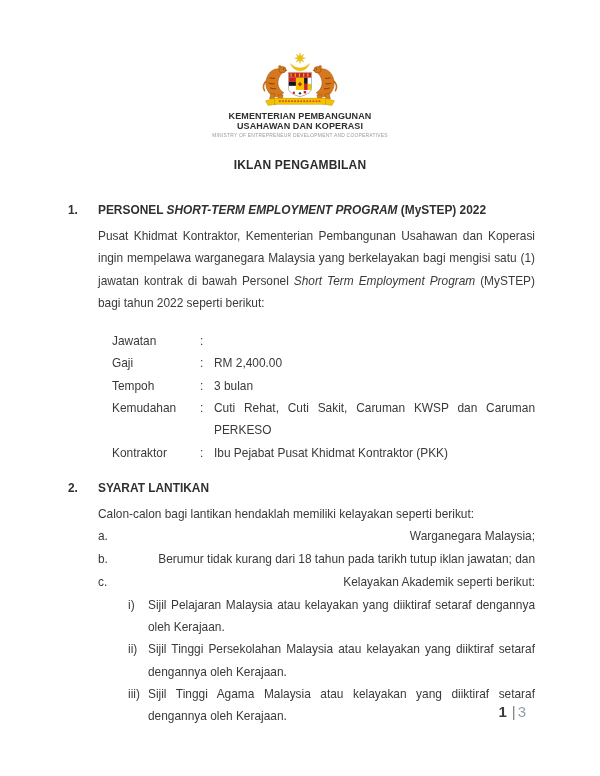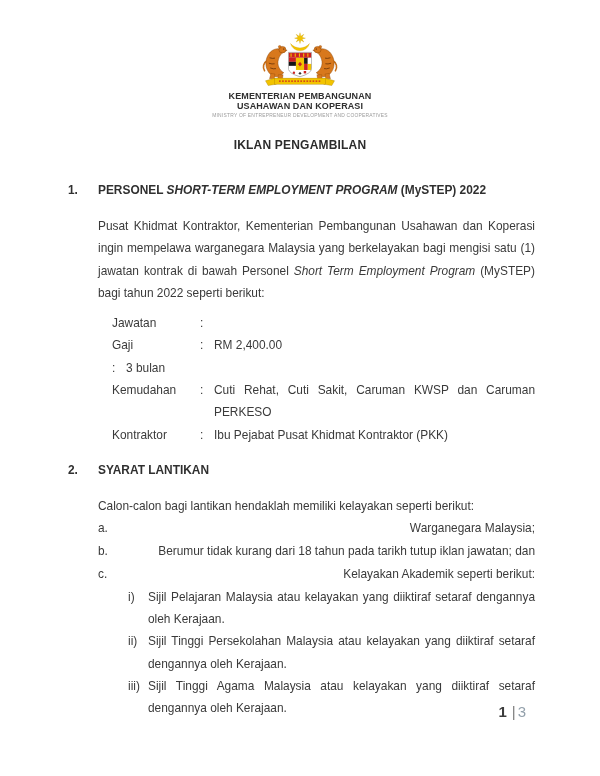--- a/index.html
+++ b/index.html
@@ -3,37 +3,37 @@
 <meta charset="utf-8">
 <style>
   html,body{margin:0;padding:0;}
   body{
     width:600px;height:776px;background:#ffffff;
     font-family:"Liberation Sans","DejaVu Sans",sans-serif;
     color:#3a3a3a;font-size:11.9px;position:relative;overflow:hidden;
   }
   .page{position:relative;width:600px;height:776px;background:#fff;}
   
-  .letterhead{text-align:center;padding-top:32px;}
+  .letterhead{text-align:center;padding-top:52px;}
   .crest{display:block;margin:0 auto 3px auto;}
   .min-line{font-weight:bold;font-size:9px;line-height:9.5px;color:#2f2f2f;letter-spacing:.1px;}
   .min-en{font-size:4.9px;line-height:7px;color:#9a9a9a;letter-spacing:.25px;margin-top:1px;}
   
   .doc-title{font-size:12px;font-weight:bold;text-align:center;color:#2c2c2c;margin:19px 0 0 0;letter-spacing:.2px;}
   
   .sec{margin:27px 65px 0 68px;}
   .sec2{margin-top:13px;}
   .sec-head{display:flex;font-weight:bold;color:#303030;line-height:22px;}
   .sec-num{width:30px;flex:none;}
   .sec-head em{}
-  .para{margin:14px 0 0 30px;line-height:22.3px;}
+  .para{margin:4px 0 0 30px;line-height:22.3px;}
   .para em{font-style:italic;}
   .just{text-align:justify;}
   
-  .dtable{margin:8px 0 0 44px;}
+  .dtable{margin:16px 0 0 44px;}
   .drow{display:flex;line-height:22.3px;}
   .dlabel{width:88px;flex:none;}
   .dsep{width:14px;flex:none;}
   .dval{flex:1;}
   
   .arow{display:flex;line-height:22.8px;}
   .amark{width:30px;flex:none;margin-left:30px;}
   .atext{flex:1;text-align:right;}
   
   .slist{margin-left:60px;}
@@ -116,20 +116,21 @@
       <div class="drow">
         <span class="dlabel">Jawatan</span>
         <span class="dsep">:</span>
       </div>
       <div class="drow">
         <span class="dlabel">Gaji</span>
         <span class="dsep">:</span>
         <span class="dval">RM 2,400.00</span>
       </div>
       <div class="drow">
+        <span class="dlabel">Tempoh</span>
         <span class="dsep">:</span>
         <span class="dval">3 bulan</span>
       </div>
       <div class="drow">
         <span class="dlabel">Kemudahan</span>
         <span class="dsep">:</span>
         <span class="dval just">Cuti Rehat, Cuti Sakit, Caruman KWSP dan Caruman PERKESO</span>
       </div>
       <div class="drow">
         <span class="dlabel">Kontraktor</span>

